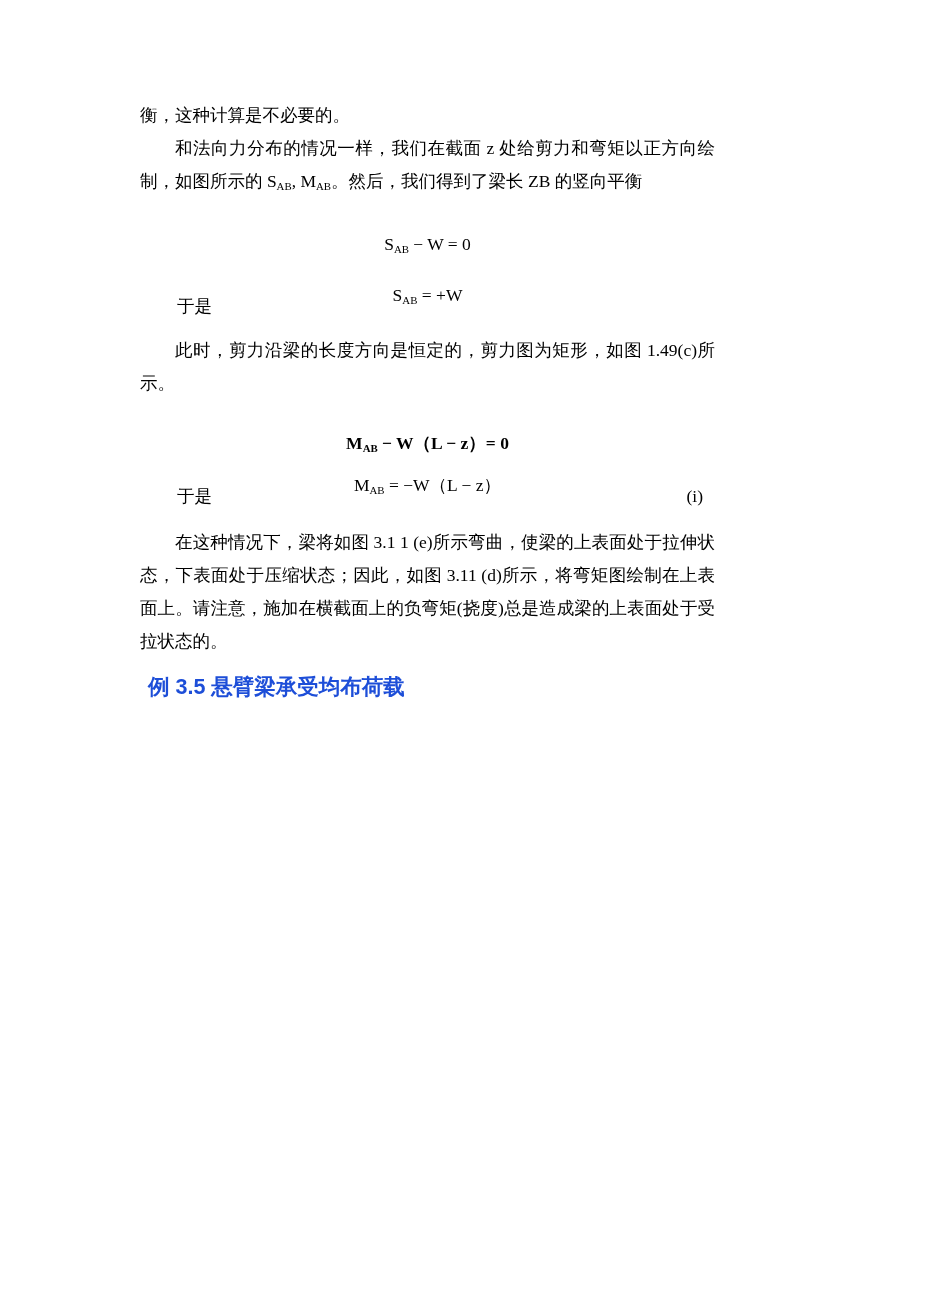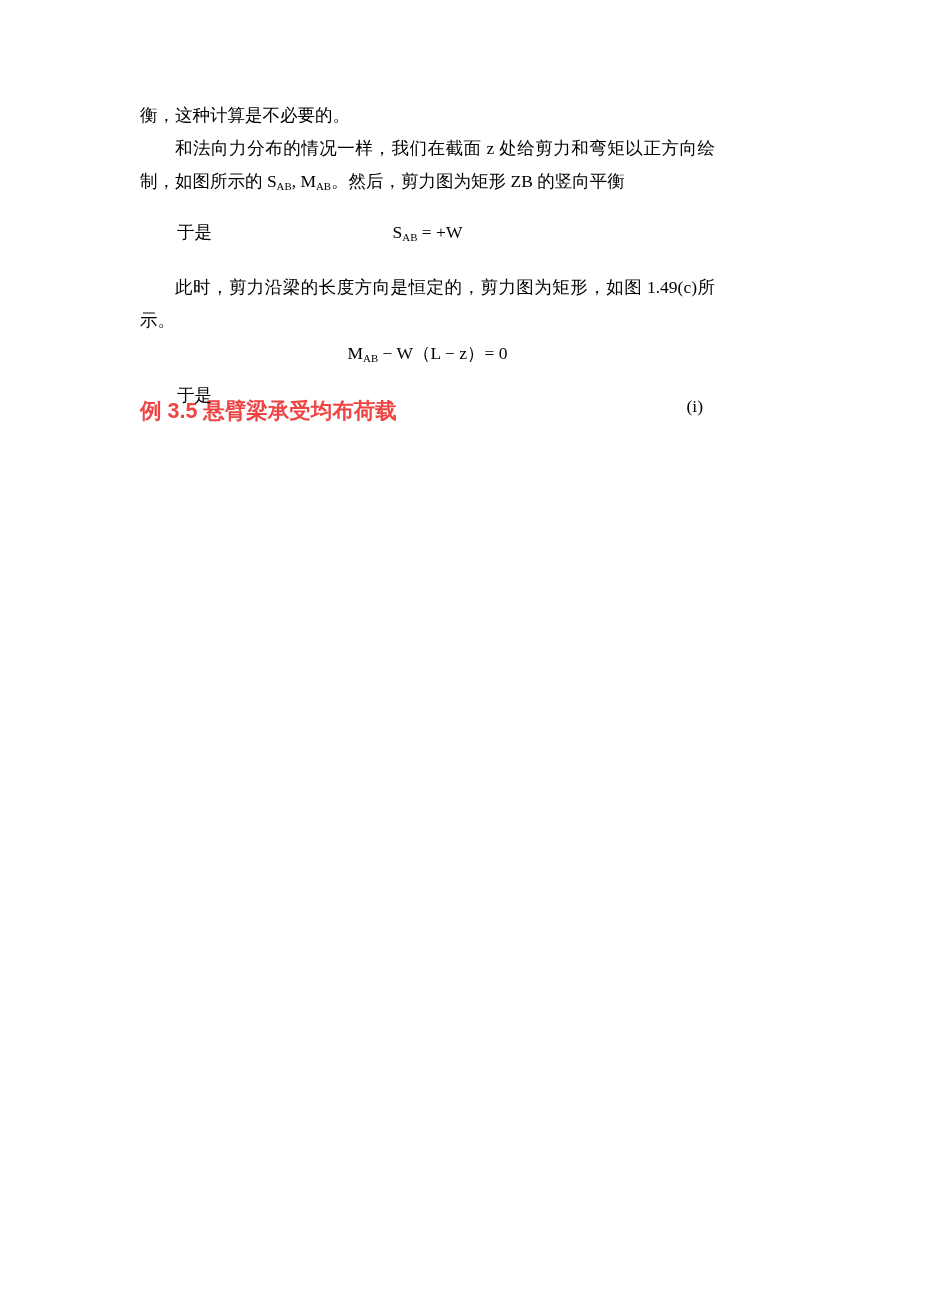--- a/index.html
+++ b/index.html
@@ -38,66 +38,71 @@
     line-height: 33px;
     text-align: center;
     font-family: "Liberation Serif", "DejaVu Serif", serif;
   }
   .eq-row .eq {
     display: inline-block;
   }
   .eq-label {
     position: absolute;
     left: 37px;
-    top: 0;
+    top: 11px;
   }
   .eq-number {
     position: absolute;
     right: 12px;
     top: 11px;
   }
   .eq1 { margin-top: 30px; }
   .eq2 { margin-top: 18px; margin-bottom: 22px; }
-  .eq3 { margin-top: 0; }
+  .eq3 { margin-top: 27px; font-weight: bold; }
   .eq4 { margin-top: 9px; margin-bottom: 24px; }
   .heading {
-    margin: 12px 0 6px 0;
+    margin: 12px 0 6px 8px;
     font-family: "Liberation Sans", "DejaVu Sans", sans-serif;
     font-size: 21.5px;
     font-weight: bold;
     line-height: 34px;
-    color: #ef4444;
+    color: #1d4ed8;
   }
 </style>
 </head>
 <body>
 
 <div class="page">
 
   <p class="para">衡，这种计算是不必要的。</p>
 
-  <p class="para indent"><span>和法向力分布的情况一样，我们在截面 z 处给剪力和弯矩以正方向绘制，如图所示的 S</span><sub>AB</sub><span>, M</span><sub>AB</sub><span>。然后，剪力图为矩形 ZB 的竖向平衡</span></p>
+  <p class="para indent"><span>和法向力分布的情况一样，我们在截面 z 处给剪力和弯矩以正方向绘制，如图所示的 S</span><sub>AB</sub><span>, M</span><sub>AB</sub><span>。然后，我们得到了梁长 ZB 的竖向平衡</span></p>
 
+  <div class="eq-row eq1">
+    <span class="eq"><span>S</span><sub>AB</sub><span> − W = 0</span></span>
+  </div>
 
   <div class="eq-row eq2">
     <span class="eq-label">于是</span>
     <span class="eq"><span>S</span><sub>AB</sub><span> = +W</span></span>
   </div>
 
   <p class="para indent">此时，剪力沿梁的长度方向是恒定的，剪力图为矩形，如图 1.49(c)所示。</p>
 
 
   <div class="eq-row eq3">
     <span class="eq"><span>M</span><sub>AB</sub><span> − W（L − z）= 0</span></span>
   </div>
 
   <div class="eq-row eq4">
     <span class="eq-label">于是</span>
+    <span class="eq"><span>M</span><sub>AB</sub><span> = −W（L − z）</span></span>
     <span class="eq-number">(i)</span>
   </div>
 
 
 
+  <p class="para indent">在这种情况下，梁将如图 3.1 1 (e)所示弯曲，使梁的上表面处于拉伸状态，下表面处于压缩状态；因此，如图 3.11 (d)所示，将弯矩图绘制在上表面上。请注意，施加在横截面上的负弯矩(挠度)总是造成梁的上表面处于受拉状态的。</p>
 
   <h2 class="heading">例 3.5 悬臂梁承受均布荷载</h2>
 
 
 </div>
 
 </body></html>

